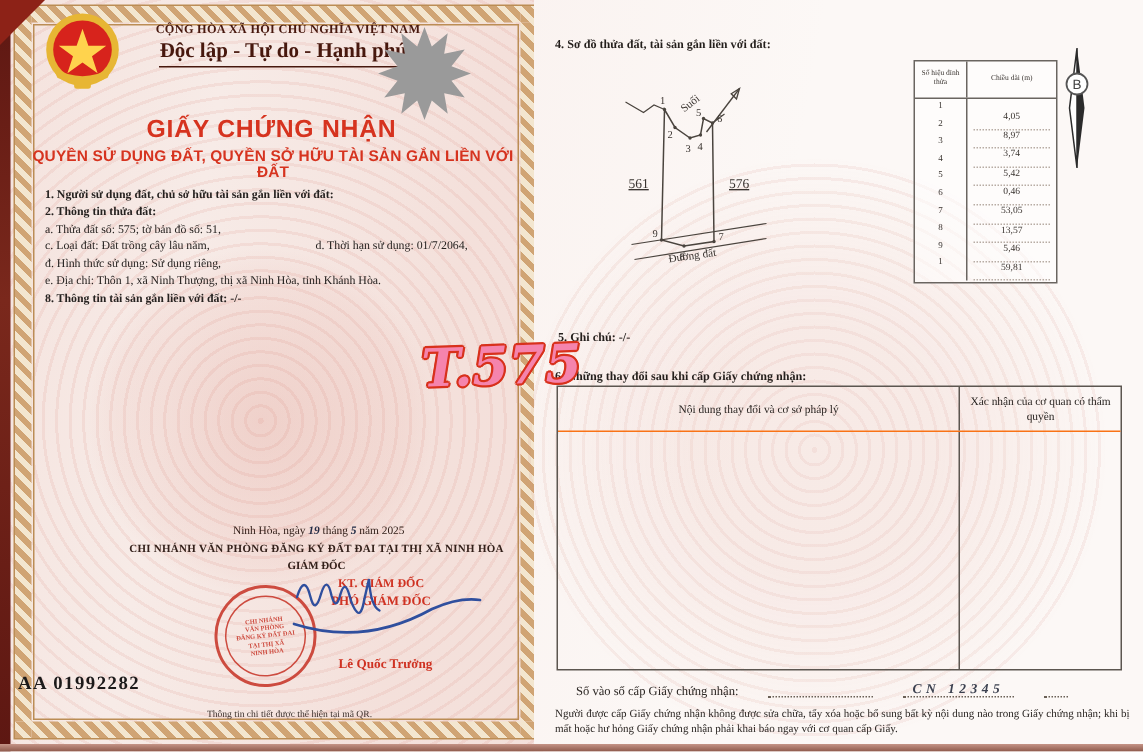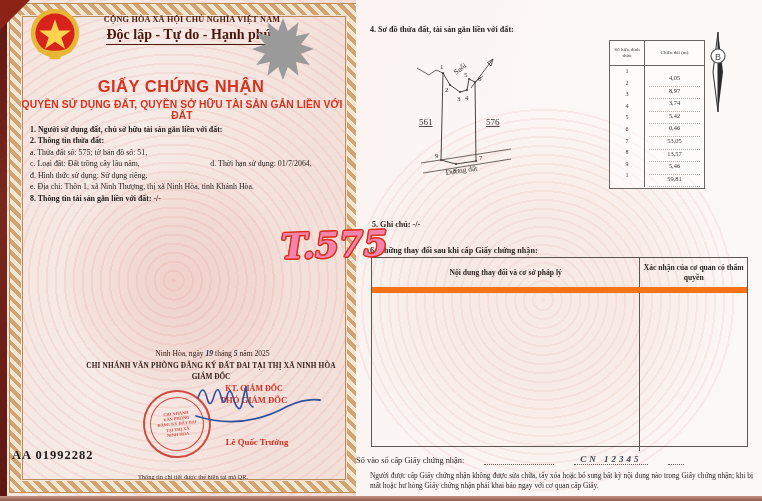--- a/index.html
+++ b/index.html
@@ -100,30 +100,30 @@
   .vbody{display:flex;height:121px;}
   .vcol1{width:34px;border-right:1px solid #6a6560;padding-top:2px;}
   .vcol2{width:59px;padding-top:8px;}
   .vcol1 div{height:11.6px;font-size:6px;text-align:center;color:#3a3430;}
   .vcol2 div{height:11.6px;font-size:6.4px;text-align:center;color:#3a3430;
     border-bottom:1px dotted #b7aca4;margin:0 4px;}
   .north{position:absolute;left:705px;top:30px;width:26px;height:88px;}
 
   .ctable{position:absolute;left:371px;top:257px;width:375px;height:188px;
     border:1px solid #5c5650;}
-  .ctable .chead{display:flex;border-bottom:6px solid #f97316;height:29px;font-weight:bold;}
+  .ctable .chead{display:flex;border-bottom:1px solid #f97316;height:29px;}
   .ctable .chead div{display:flex;align-items:center;justify-content:center;text-align:center;
     font-size:7.6px;color:#2a2522;line-height:1.2;}
   .ctable .chead .c1{width:71.5%;border-right:1px solid #5c5650;}
   .ctable .chead .c2{width:28.5%;}
   .ctable .cbody{display:flex;height:158px;}
   .ctable .cbody .c1{width:71.5%;border-right:1px solid #5c5650;}
   .ctable .cbody .c2{width:28.5%;}
 
-  .entry{position:absolute;left:356px;top:454px;width:360px;font-size:8.4px;color:#2a2522;
+  .entry{position:absolute;left:384px;top:454px;width:360px;font-size:8.4px;color:#2a2522;
     display:flex;align-items:flex-end;gap:20px;}
   .entry .lead{flex:0 0 auto;}
   .entry .dots{flex:0 0 70px;border-bottom:1.2px dotted #6a6056;height:9px;}
   .entry .val{flex:0 0 auto;font-style:italic;font-weight:bold;color:#3c4150;
     letter-spacing:3px;border-bottom:1.2px dotted #6a6056;padding:0 6px;font-size:9px;}
   .entry .dots2{flex:0 0 16px;border-bottom:1.2px dotted #6a6056;height:9px;}
 
   .footnote{position:absolute;left:370px;top:471px;width:383px;font-size:7.35px;
     line-height:1.42;color:#2a2522;text-align:justify;}
 

